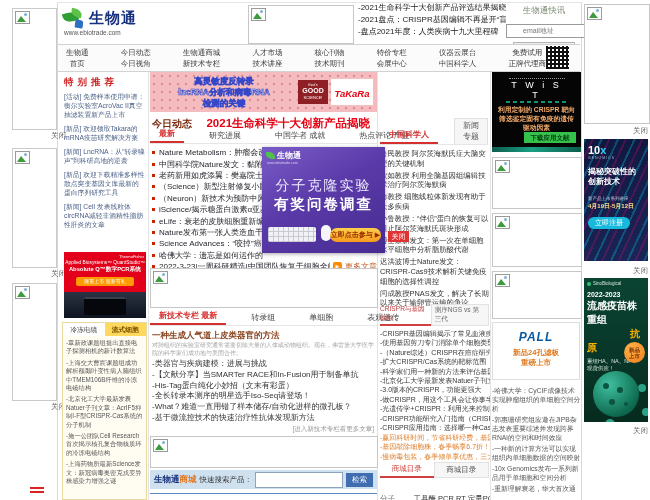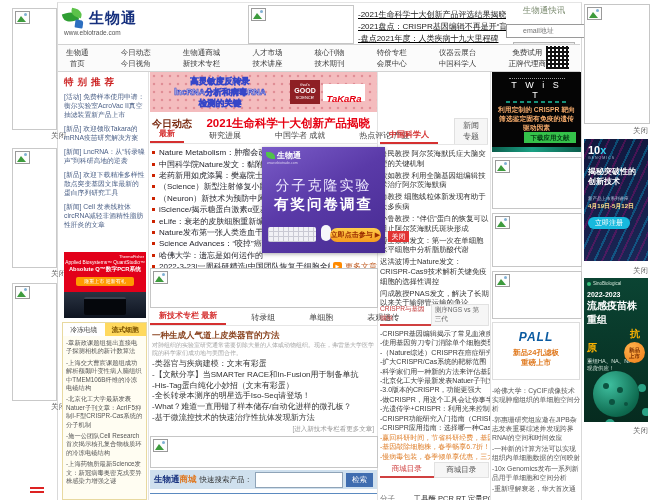--- a/index.html
+++ b/index.html
@@ -32,21 +32,21 @@
   
   .logo{position:absolute;left:62px;top:7px;width:92px;height:33px;}
   .logo-ic{position:absolute;left:0;top:2px;width:24px;height:24px;}
   .leafA{position:absolute;left:1px;top:3px;width:15px;height:10px;background:#2f9e33;border-radius:0 70% 0 70%;transform:rotate(-18deg);}
   .leafB{position:absolute;left:9px;top:0;width:11px;height:8px;background:#5cc24a;border-radius:0 70% 0 70%;transform:rotate(14deg);}
   .hand{position:absolute;left:13px;top:11px;width:8px;height:8px;background:#2d6fc0;border-radius:1px 3px 1px 1px;transform:rotate(8deg);}
   .logo-name{position:absolute;left:27px;top:2px;font-size:15px;font-weight:bold;color:#16307e;letter-spacing:1px;}
   .logo-site{position:absolute;left:2px;top:22px;font-size:6.5px;color:#555;}
 
   .topbox{left:248px;top:5px;width:104px;height:37px;}
-  .headlines{position:absolute;left:358px;top:9px;width:150px;text-decoration:underline;}
+  .headlines{position:absolute;left:358px;top:2px;width:150px;}
   .headlines div{font-size:8px;line-height:12px;color:#222;white-space:nowrap;overflow:hidden;width:148px;}
   .newsletter{position:absolute;left:506px;top:5px;width:76px;text-align:center;}
   .nl-title{font-size:8.5px;color:#7d8d72;margin-bottom:2px;}
   .nl-input{width:68px;height:12px;border:1px solid #9a9a9a;font-size:7px;padding:0 16px;}
   .nl-btn{margin-top:3px;width:62px;height:13px;background:#ededed;border:1px solid #b5b5b5;color:#999;font-size:7.5px;line-height:11px;}
   .tr-box{left:584px;top:4px;width:64px;height:118px;}
 
   
   .navbar{position:absolute;left:58px;top:44px;width:522px;height:28px;background:#fbfbfb;
           border-top:1px solid #d2d2d2;border-bottom:1px solid #d2d2d2;
@@ -75,21 +75,21 @@
   .cryo-list{padding:3px 3px;}
   .cryo-list div{font-size:6.3px;line-height:8.4px;color:#555;margin-bottom:3px;cursor:pointer;}
 
   
   .takara{position:absolute;left:150px;top:72px;width:227px;height:40px;display:flex;align-items:center;cursor:pointer;
           background-color:#f4bcbe;background-image:radial-gradient(#e08e96 1.4px,transparent 1.6px);background-size:8px 8px;}
   .tk-text{flex:1;text-align:center;font-size:8.5px;font-weight:bold;line-height:11px;color:#fff;
            -webkit-text-stroke:0.7px #3646c8;}
   .tk-slog{width:30px;height:24px;background:#8e1f24;color:#fff;text-align:center;margin-right:3px;}
   .tk-s1{font-size:4px;line-height:5px;padding-top:2px;} .tk-s2{font-size:7px;font-weight:bold;line-height:8px;} .tk-s3{font-size:4px;line-height:5px;}
-  .tk-brand{width:42px;height:17px;background:#fff;margin-right:12px;text-align:center;font-size:9.5px;font-weight:bold;font-style:italic;color:#e60012;line-height:30px;}
+  .tk-brand{width:42px;height:26px;background:#fff;margin-right:4px;text-align:center;font-size:9.5px;font-weight:bold;font-style:italic;color:#e60012;line-height:30px;}
 
   .today{position:absolute;left:152px;top:113px;white-space:nowrap;}
   .today-label{font-size:10px;font-weight:bold;color:#7a2a10;}
   .today-title{margin-left:10px;font-size:11.5px;font-weight:bold;color:#e60012;cursor:pointer;}
 
   .tabbar{position:absolute;display:flex;align-items:flex-end;border-bottom:1px solid #e6e6e6;box-sizing:border-box;gap:16px;}
   .tabbar .tab{font-size:8px;color:#444;padding:0 9px 2px;cursor:pointer;white-space:nowrap;}
   .tabbar .tab.active{color:#d53030;font-weight:bold;border-bottom:2px solid #d53030;}
   .tabs1{left:150px;top:128px;width:227px;height:16px;}
   .tabs2{left:150px;top:311px;width:227px;height:15px;}
@@ -399,21 +399,21 @@
 
   <div class="tabbar tabs2">
     <div class="tab active">新技术专栏 最新</div>
     <div class="tab">转录组</div>
     <div class="tab">单细胞</div>
     <div class="tab">表观遗传</div>
   </div>
   <div class="ft-title">一种生成人气道上皮类器官的方法</div>
   <div class="ft-desc">对肺组织的实验室研究通常需要切除大量的人体或动物组织。现在，弗雷堡大学医学院的科学家们成功地与美国合作。</div>
   <div class="techlist">
-    <div>-类器官与疾病建模：文末有彩蛋</div>
+    <div>-类器官与疾病建模：进展与挑战</div>
     <div>-【文献分享】当SMARTer RACE和In-Fusion用于制备单抗</div>
     <div>-His-Tag蛋白纯化小妙招（文末有彩蛋）</div>
     <div>-全长转录本测序的明星选手Iso-Seq请登场！</div>
     <div>-What？难道一直用错了样本储存/自动化进样的微孔板？</div>
     <div>-基于微流控技术的快速治疗性抗体发现新方法</div>
   </div>
   <div class="tech-more">[进入新技术专栏看更多文章]</div>
 
   <div class="phbox banner3">
       <span class="bimg"></span>

